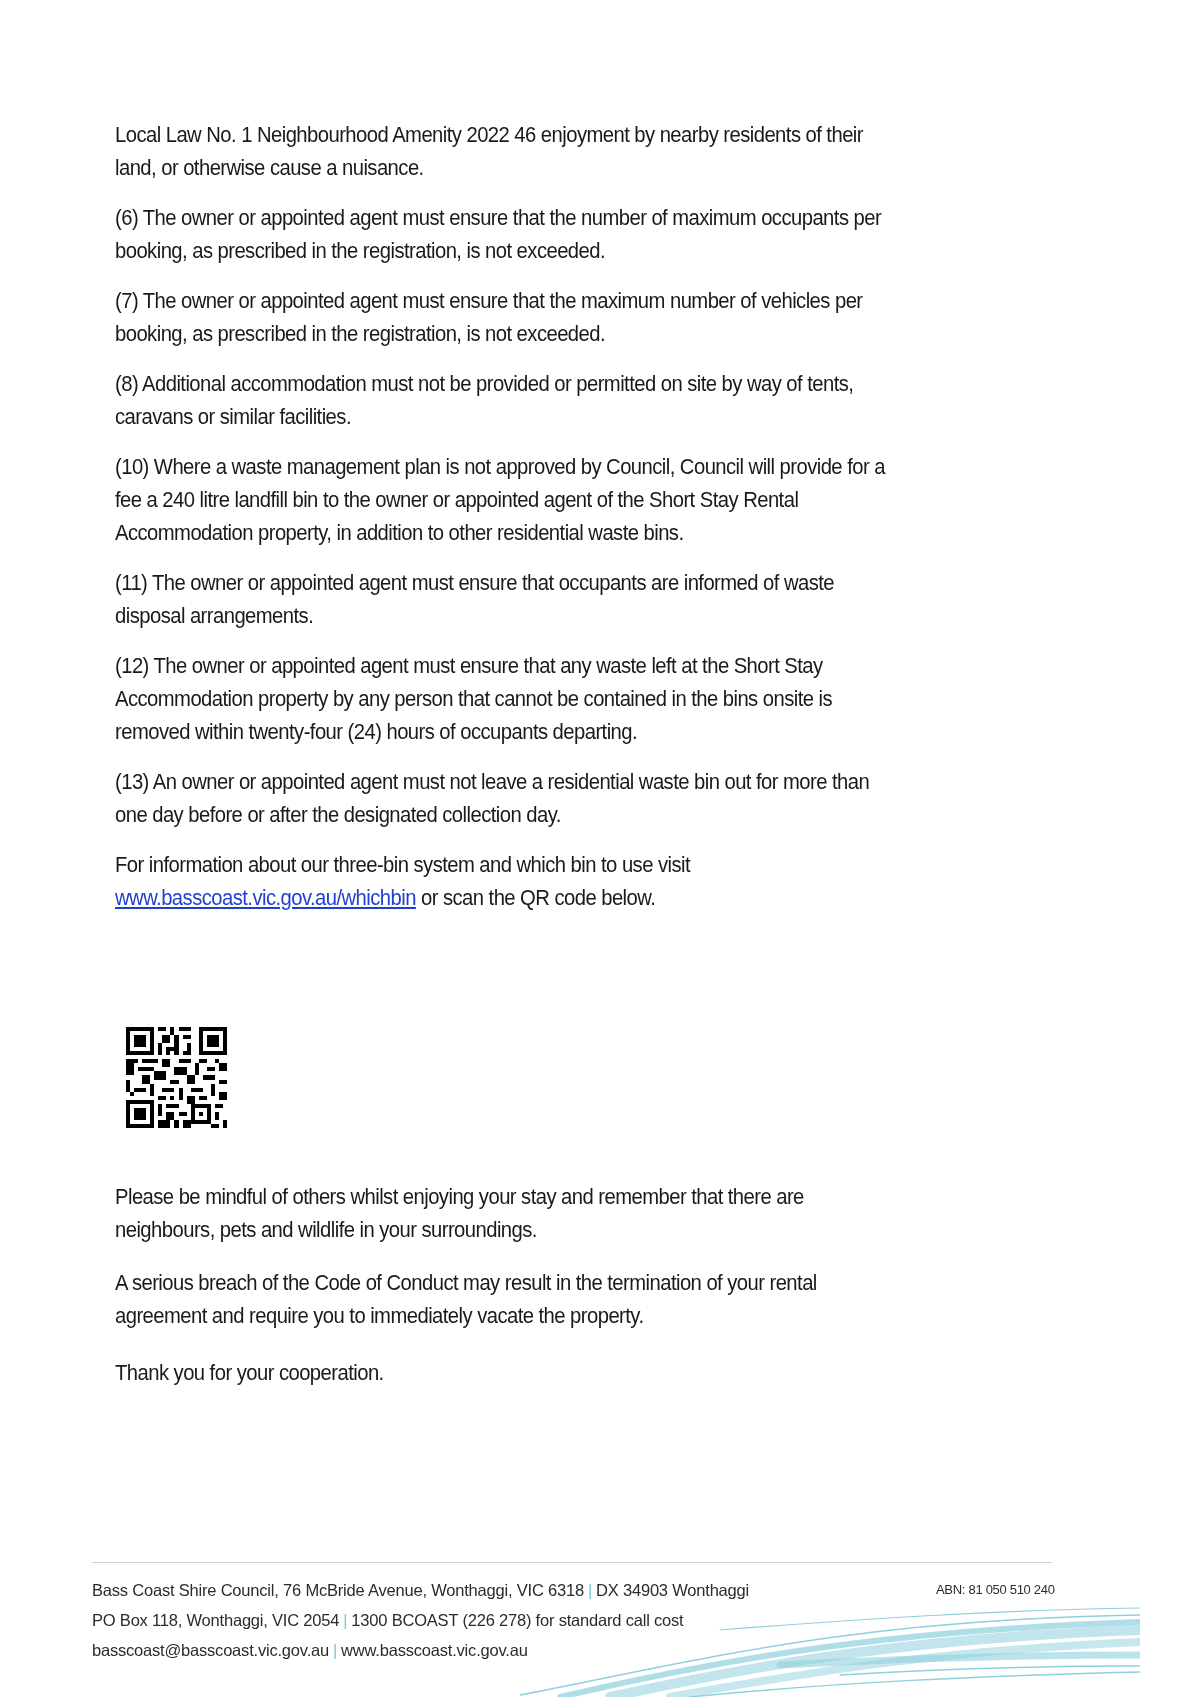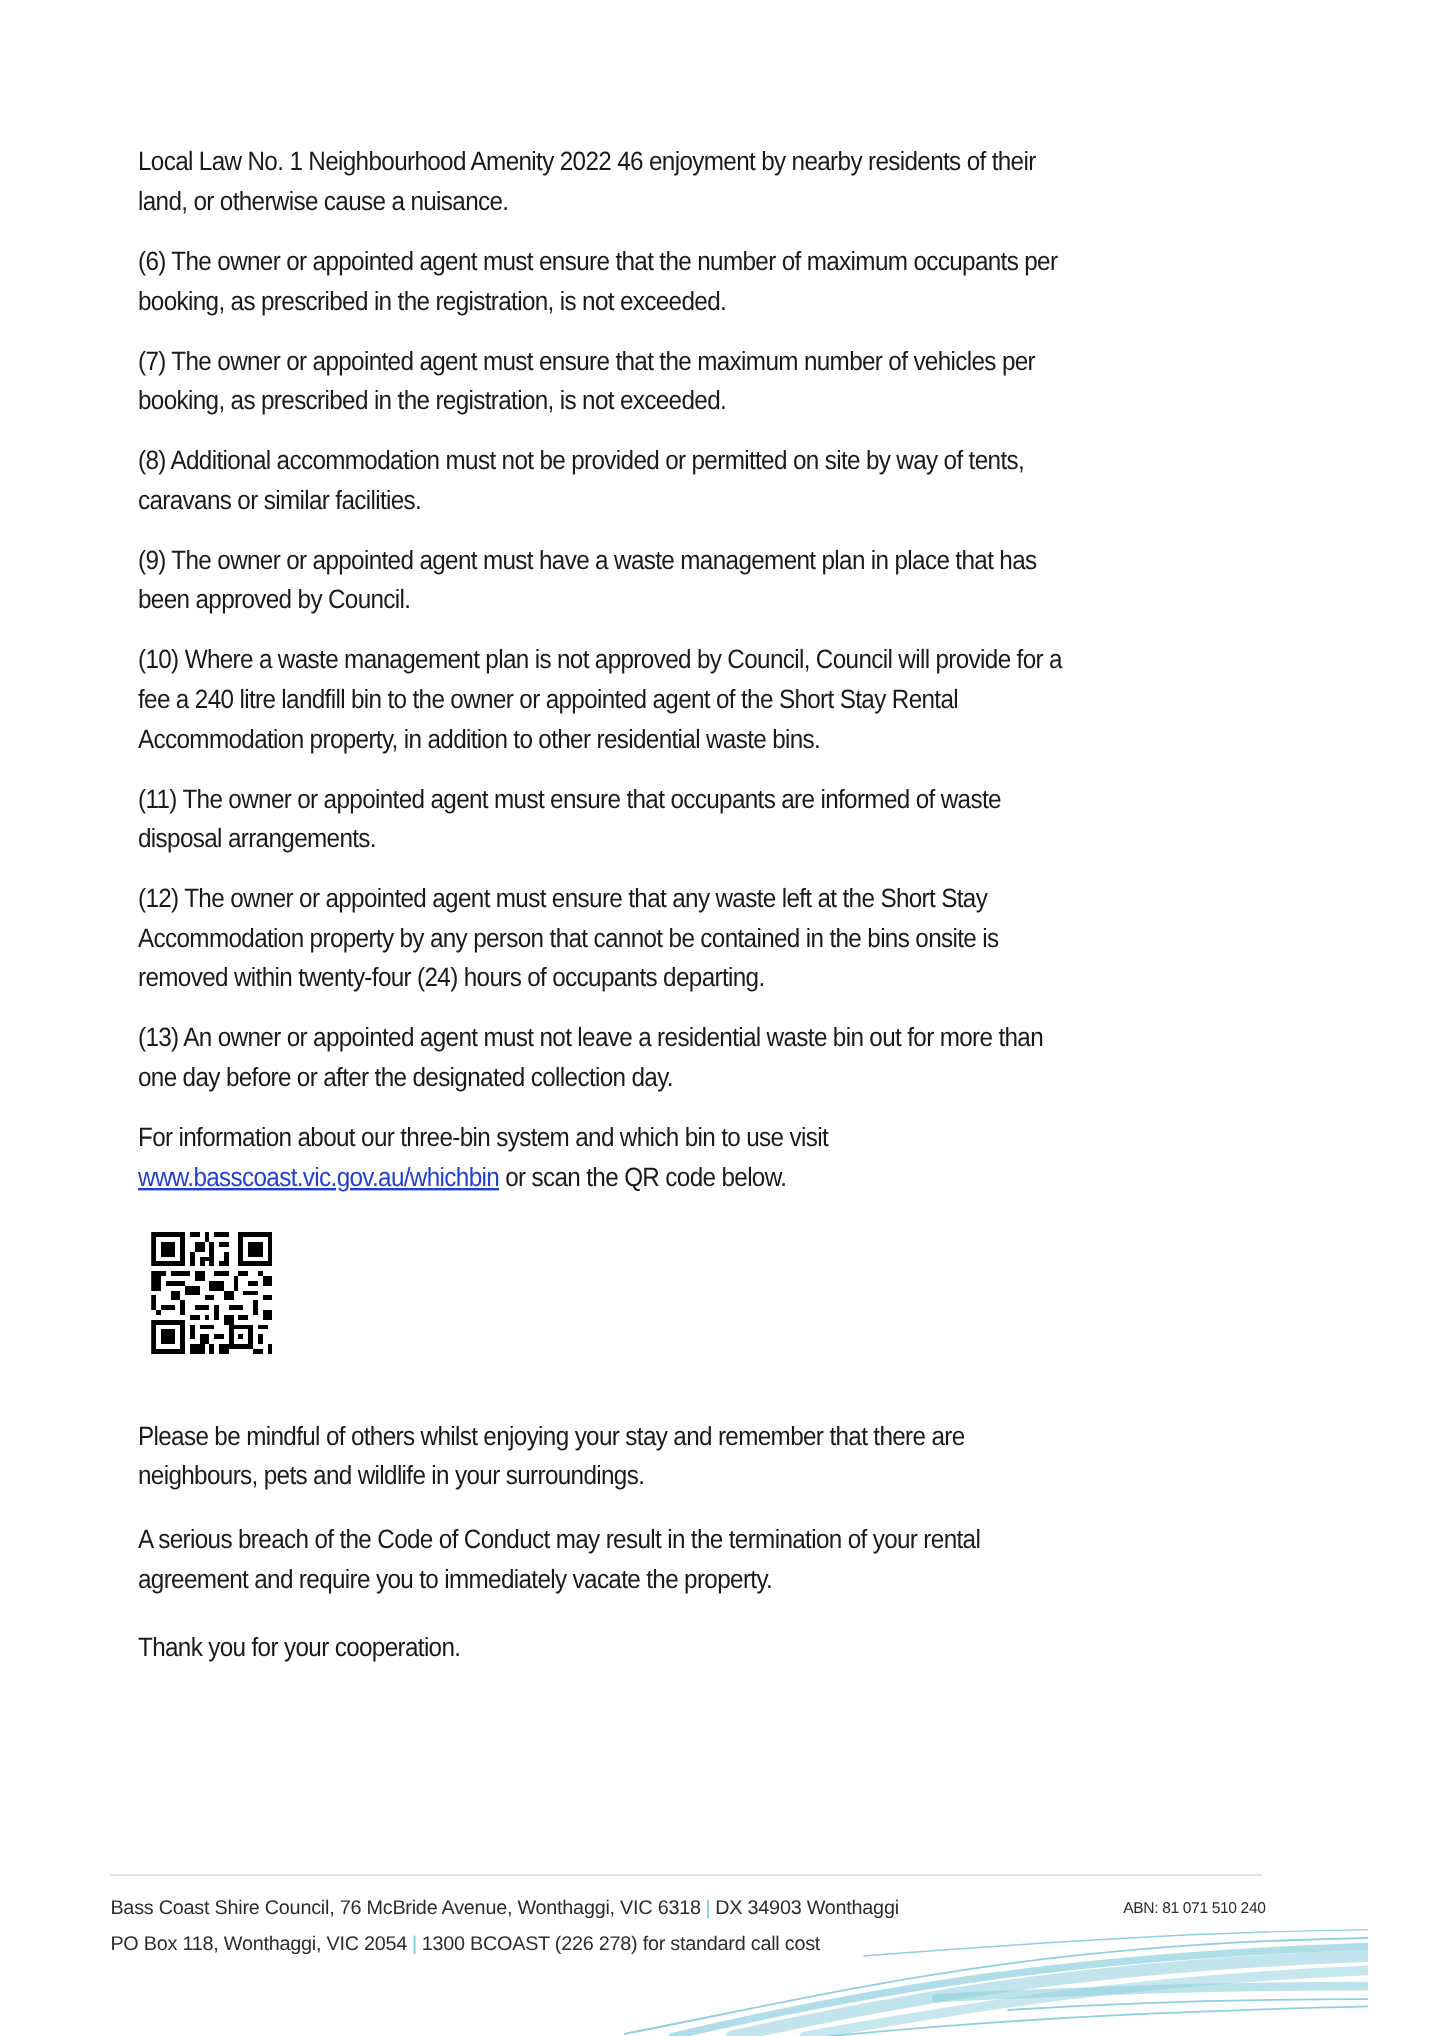--- a/index.html
+++ b/index.html
@@ -46,24 +46,20 @@
       <span class="narrow line">(6) The owner or appointed agent must ensure that the number of maximum occupants per</span>
       <span class="narrow line">booking, as prescribed in the registration, is not exceeded.</span>
     </p>
     <p>
       <span class="narrow line">(7) The owner or appointed agent must ensure that the maximum number of vehicles per</span>
       <span class="narrow line">booking, as prescribed in the registration, is not exceeded.</span>
     </p>
     <p>
       <span class="narrow line">(8) Additional accommodation must not be provided or permitted on site by way of tents,</span>
       <span class="narrow line">caravans or similar facilities.</span>
-    </p>
-    <p>
-      <span class="narrow line">(9) The owner or appointed agent must have a waste management plan in place that has</span>
-      <span class="narrow line">been approved by Council.</span>
     </p>
     <p>
       <span class="narrow line">(10) Where a waste management plan is not approved by Council, Council will provide for a</span>
       <span class="narrow line">fee a 240 litre landfill bin to the owner or appointed agent of the Short Stay Rental</span>
       <span class="narrow line">Accommodation property, in addition to other residential waste bins.</span>
     </p>
     <p>
       <span class="narrow line">(11) The owner or appointed agent must ensure that occupants are informed of waste</span>
       <span class="narrow line">disposal arrangements.</span>
     </p>
@@ -173,22 +169,25 @@
   </div>
 
   <div class="footer-rule"></div>
   <div class="footer">
     <div>
       <span>Bass Coast Shire Council, 76 McBride Avenue, Wonthaggi, VIC 6318</span><span class="sep">|</span><span>DX 34903 Wonthaggi</span>
     </div>
     <div>
       <span>PO Box 118, Wonthaggi, VIC 2054</span><span class="sep">|</span><span>1300 BCOAST (226 278) for standard call cost</span>
     </div>
+    <div>
+      <span>basscoast@basscoast.vic.gov.au</span><span class="sep">|</span><span>www.basscoast.vic.gov.au</span>
+    </div>
   </div>
-  <div class="abn">ABN: 81 071 510 240</div>
+  <div class="abn">ABN: 81 050 510 240</div>
 
   <svg class="swoosh" viewBox="0 0 620 97">
     <g fill="none" stroke="#8fd0de" stroke-linecap="round">
       <path d="M0 95 C180 60 330 20 620 15" stroke-width="1.5"></path>
       <path d="M40 97 C220 55 380 30 620 22" stroke-width="6" stroke-opacity="0.7"></path>
       <path d="M90 97 C260 60 400 38 620 30" stroke-width="10" stroke-opacity="0.55"></path>
       <path d="M150 97 C300 70 430 50 620 42" stroke-width="8" stroke-opacity="0.5"></path>
       <path d="M260 65 C400 58 500 55 620 55" stroke-width="7" stroke-opacity="0.6"></path>
       <path d="M320 75 C430 68 520 66 620 66" stroke-width="1.5"></path>
       <path d="M170 97 C320 82 460 76 620 72" stroke-width="1.5"></path>

